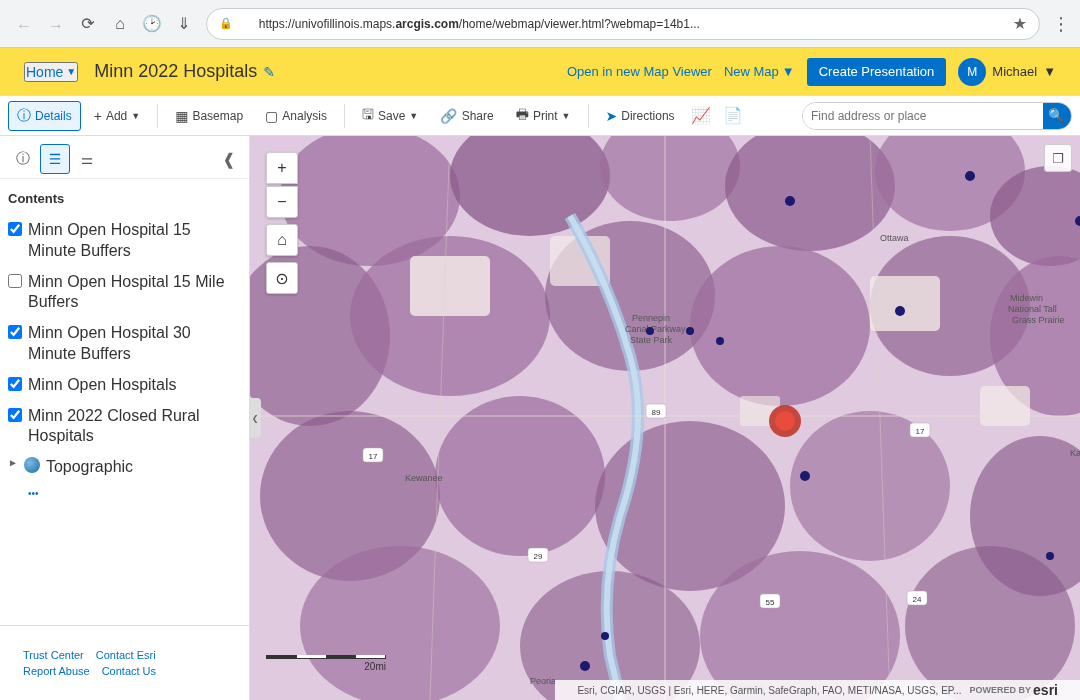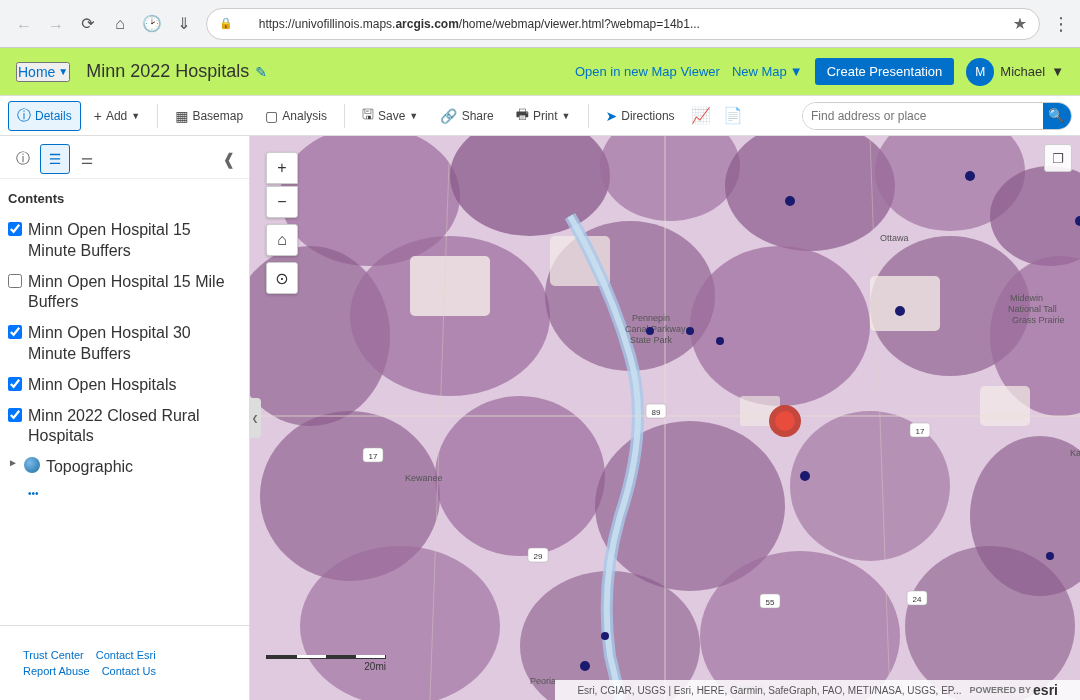--- a/index.html
+++ b/index.html
@@ -40,45 +40,45 @@
     }
     .address-bar .lock-icon { color: #666; font-size: 11px; }
     .address-bar .url-text { flex: 1; margin-left: 20px; }
     .address-bar .url-domain { font-weight: bold; }
     .bookmark-btn { color: #666; font-size: 16px; }
     .menu-btn { color: #555; font-size: 18px; margin-left: 4px; }
 
     
     .app-header {
       height: 48px;
-      background: #bef264;
+      background: #fde047;
       border-bottom: 1px solid #ddd;
       display: flex;
       align-items: center;
-      padding: 0 16px;
+      padding: 0 24px;
       gap: 16px;
     }
     .app-logo {
       font-size: 14px;
       color: #0070ca;
       font-weight: normal;
       cursor: pointer;
       display: flex; align-items: center; gap: 3px;
     }
     .app-logo .chevron { font-size: 10px; }
     .map-title {
       font-size: 18px;
       font-weight: normal;
       color: #333;
       display: flex; align-items: center; gap: 6px;
     }
     .edit-icon { color: #0070ca; font-size: 14px; cursor: pointer; }
     .header-actions {
       margin-left: auto;
-      display: flex; align-items: center; gap: 12px;
+      display: flex; gap: 12px;
     }
     .header-btn {
       background: none; border: none; cursor: pointer;
       color: #0070ca; font-size: 13px;
       display: flex; align-items: center; gap: 3px;
     }
     .header-btn.primary {
       background: #0070ca; color: #fff;
       padding: 6px 12px; border-radius: 3px;
     }

